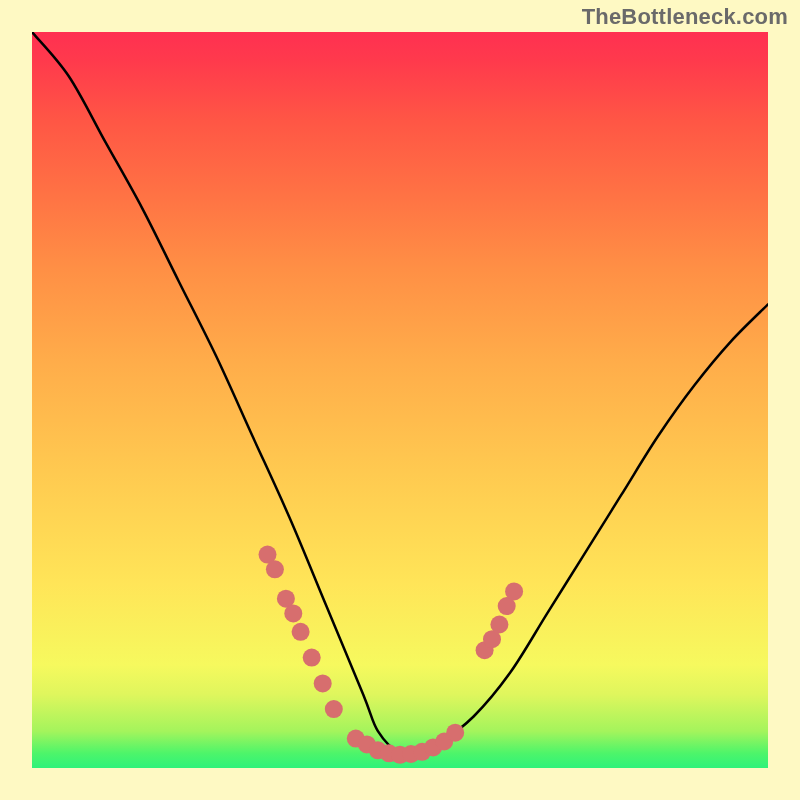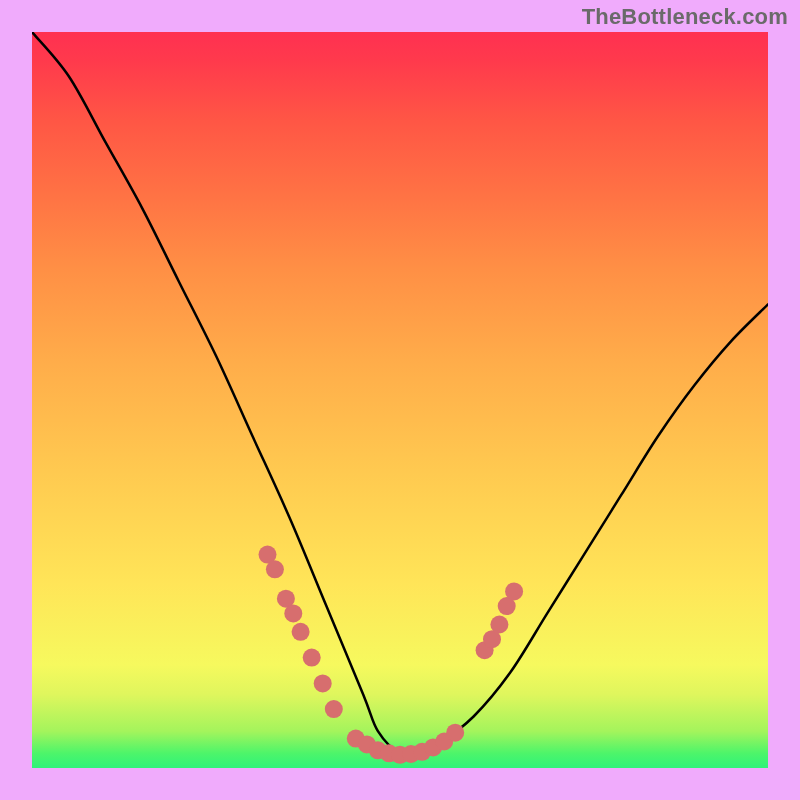--- a/index.html
+++ b/index.html
@@ -7,21 +7,21 @@
     padding: 0;
     width: 800px;
     height: 800px;
     background: #fff;
     overflow: hidden;
   }
   .frame {
     position: relative;
     width: 800px;
     height: 800px;
-    background: #f0abfc;
+    background: #fef9c3;
     box-sizing: border-box;
   }
   .watermark {
     position: absolute;
     top: 4px;
     right: 12px;
     font-family: Arial, Helvetica, sans-serif;
     font-size: 22px;
     font-weight: 600;
     color: #6a6a6a;

